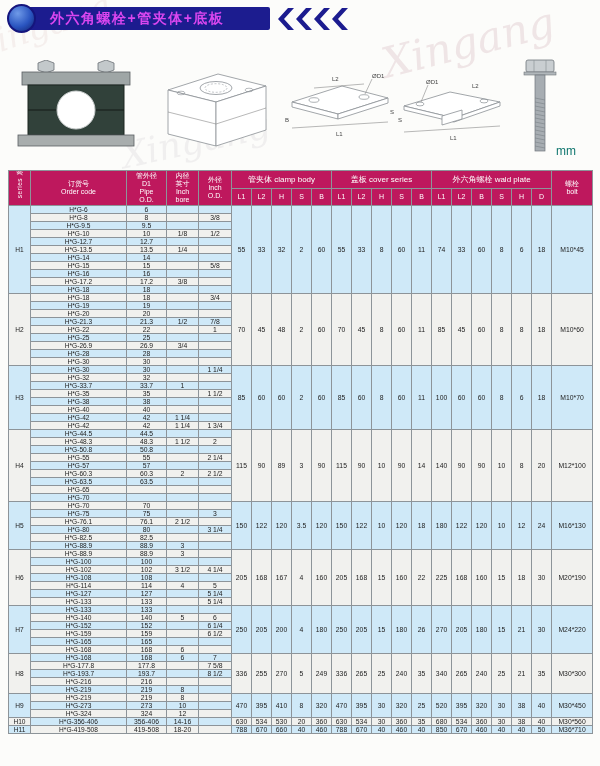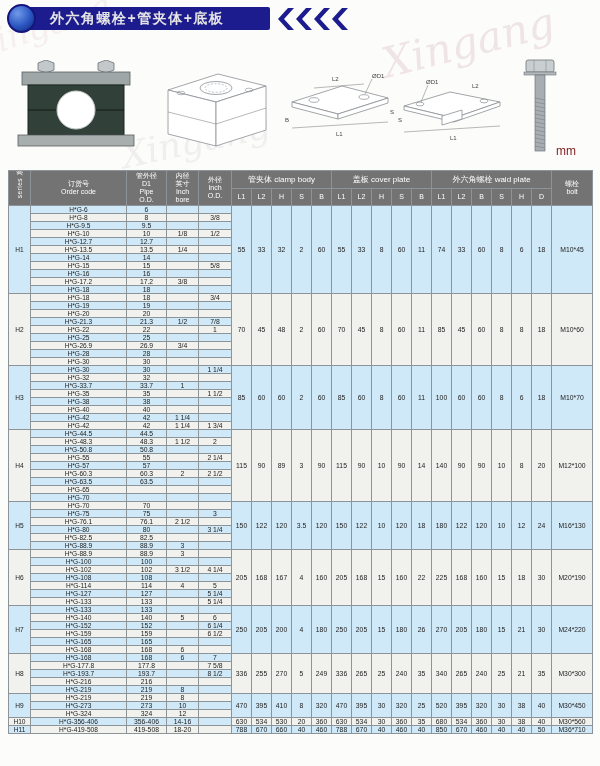--- a/index.html
+++ b/index.html
@@ -19,45 +19,45 @@
   .wm2 { top:120px; left:120px; font-size:36px; transform:rotate(-12deg); color:rgba(170,160,180,0.14);}
   .wm3 { top:6px; left:-30px; font-size:34px; transform:rotate(-18deg); color:rgba(200,150,150,0.12);}
   
   .banner-wrap { position:absolute; top:5px; left:10px; height:28px; z-index:3; }
   .banner {
     position:absolute; left:14px; top:2px; width:246px; height:23px;
     background:#1c1c8f; border-radius:2px;
     display:flex; align-items:center;
   }
   .banner-title {
-    color:#e5e5e5; font-weight:bold; font-size:14px; letter-spacing:1.5px;
+    color:#d946ef; font-weight:bold; font-size:14px; letter-spacing:1.5px;
     margin-left:26px; white-space:nowrap;
   }
   .banner-circle {
     position:absolute; left:-3px; top:-1px; width:29px; height:29px; border-radius:50%;
     background: radial-gradient(circle at 35% 30%, #6f9ae8 0%, #2a55c0 55%, #10206e 100%);
     border:2px solid #15157d; z-index:4;
   }
   .chevrons { position:absolute; left:268px; top:3px; }
   
   .illos { position:absolute; top:52px; left:0; width:600px; height:115px; z-index:1; }
   .illo { position:absolute; }
-  .unit-label { position:absolute; left:556px; top:144px; font-size:12px; color:#7f1d1d; z-index:2; }
+  .unit-label { position:absolute; left:556px; top:144px; font-size:12px; color:#0f766e; z-index:2; }
   .dim-text { font-size:6px; fill:#444; font-family:"Liberation Sans",sans-serif; }
   .dline { stroke:#888; stroke-width:0.6; fill:none; }
   
   .tbl-wrap { position:absolute; top:170px; left:8px; z-index:2; }
   table.spec { border-collapse:collapse; table-layout:fixed; width:584px; }
   table.spec th, table.spec td {
     border:1px solid #8d9499; text-align:center; vertical-align:middle;
     overflow:hidden; white-space:nowrap;
   }
   table.spec { border:1.5px solid #3a3f44; }
   thead th {
-    background:#737373; color:#fff; border:1px solid #6ba0d4;
+    background:#be185d; color:#fff; border:1px solid #6ba0d4;
     font-weight:normal; font-size:7px; line-height:1.15; padding:1px 0;
   }
   thead th.grp { font-size:8px; }
   .vtext { transform:rotate(-90deg); white-space:nowrap; font-size:6.5px; letter-spacing:0.5px;}
   tbody td, tbody th {
     height:7.1px; line-height:7px; font-size:6.6px; color:#222; font-weight:normal;
     padding:0;
   }
   tbody td.num { font-size:6.8px; }
   .ra { background:#cfe9f8; }
@@ -224,21 +224,21 @@
             <div>英寸</div>
             <div>Inch</div>
             <div>bore</div>
           </th>
           <th rowspan="2">
             <div>外径</div>
             <div>Inch</div>
             <div>O.D.</div>
           </th>
           <th colspan="5" class="grp">管夹体 clamp body</th>
-          <th colspan="5" class="grp">盖板 cover plate</th>
+          <th colspan="5" class="grp">盖板 cover series</th>
           <th colspan="6" class="grp">外六角螺栓 wald plate</th>
           <th rowspan="2">
             <div>螺栓</div>
             <div>bolt</div>
           </th>
         </tr>
         <tr>
           <th>L1</th>
           <th>L2</th>
           <th>H</th>

